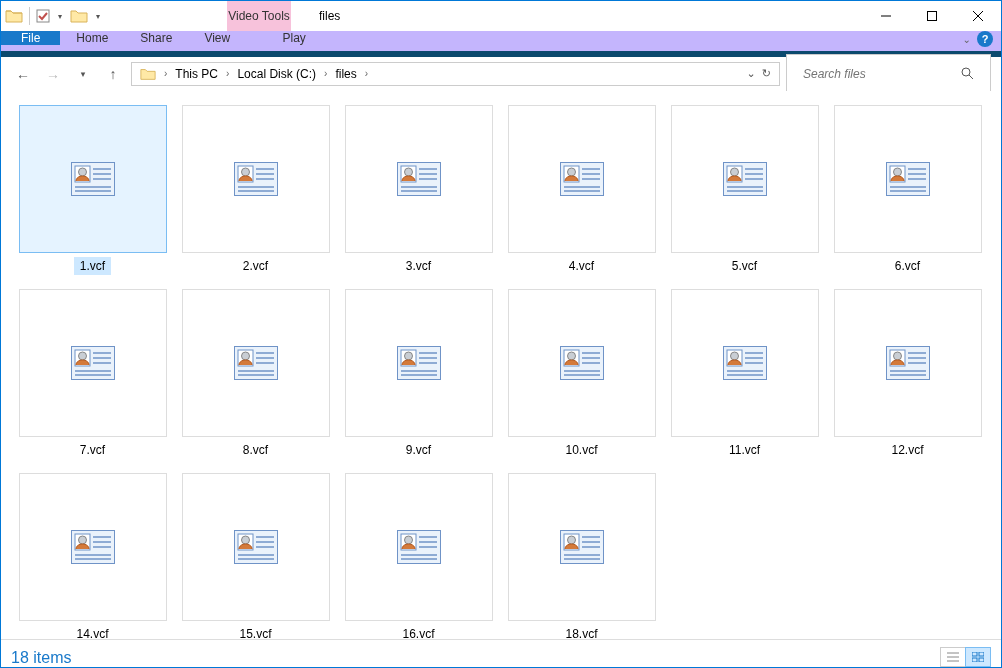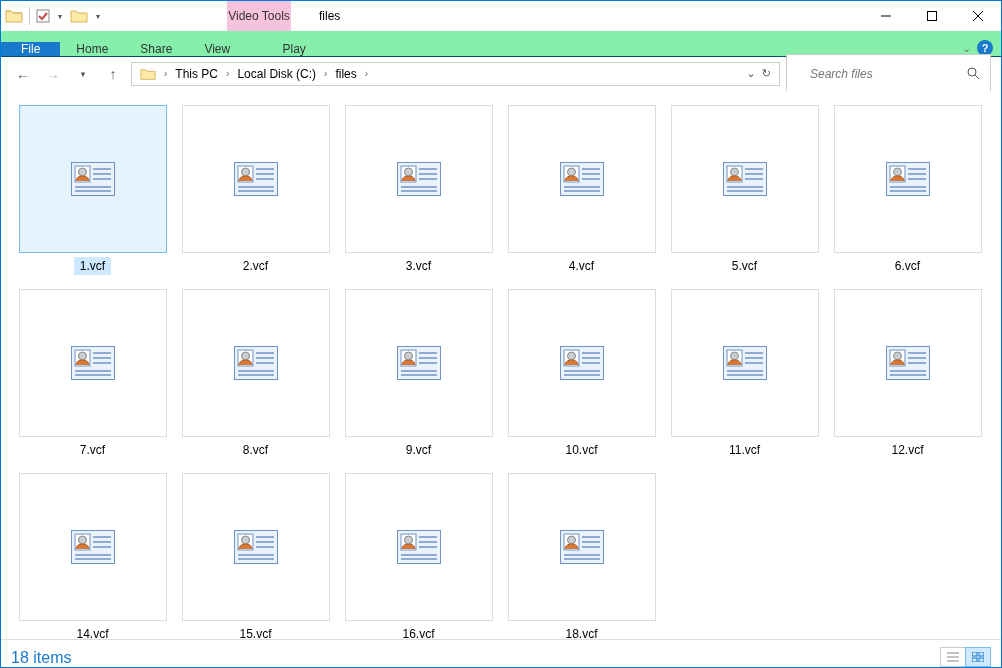--- a/index.html
+++ b/index.html
@@ -7,37 +7,37 @@
 .titlebar { height: 30px; display: flex; align-items: center; background: #fff; position: relative; }
 .qat { display: flex; align-items: center; gap: 4px; padding: 0 4px; }
 .folder-mini { width: 18px; height: 18px; display: inline-flex; align-items: center; justify-content: center; }
 .qat-sep { width: 1px; height: 18px; background: #ccc; margin: 0 2px; }
 .qat-chk { width: 14px; height: 14px; display: inline-flex; align-items: center; justify-content: center; color: #c0504d; font-weight: bold; font-size: 12px; }
 .qat-arrow { width: 12px; height: 12px; display: inline-flex; align-items: center; justify-content: center; color: #555; font-size: 8px; }
 .tool-tab { position: absolute; left: 226px; top: 0; height: 30px; width: 64px; background: #f7c2db; display: flex; align-items: center; justify-content: center; font-size: 12px; color: #333; }
 .title-text { position: absolute; left: 318px; top: 8px; font-size: 12px; color: #000; }
 .winctrl { position: absolute; right: 0; top: 0; display: flex; height: 30px; }
 .winctrl div { width: 46px; display: flex; align-items: center; justify-content: center; font-size: 11px; color: #000; cursor: default; }
-.ribbon { height: 26px; display: flex; align-items: flex-end; border-bottom: 1px solid #0c4a6e; background: #86efac; }
+.ribbon { height: 26px; display: flex; align-items: flex-start; border-bottom: 6px solid #0c4a6e; background: #c4b5fd; }
 .ribbon .tab { padding: 0 16px; display: flex; align-items: center; font-size: 12px; color: #333; cursor: default; }
 .ribbon .file { background: #1979ca; color: #fff; padding: 0 20px; }
 .ribbon .play { position: relative; left: 16px; width: 64px; justify-content: center; }
 .ribbon-spacer { flex: 1; }
 .ribbon-right { display: flex; align-items: center; gap: 6px; padding-right: 8px; }
 .chev { font-size: 10px; color: #666; }
 .help { width: 16px; height: 16px; border-radius: 50%; background: #1979ca; color: #fff; display: flex; align-items: center; justify-content: center; font-size: 11px; font-weight: bold; }
 .addr-row { height: 34px; display: flex; align-items: center; gap: 6px; padding: 0 10px; background: #fff; border-bottom: 1px solid transparent; }
 .navbtn { width: 24px; height: 24px; display: flex; align-items: center; justify-content: center; color: #555; font-size: 14px; cursor: default; }
 .navbtn.disabled { color: #bbb; }
 .addrbox { flex: 1; height: 24px; border: 1px solid #ccc; display: flex; align-items: center; padding: 0 4px; gap: 2px; background: #fff; }
 .addrbox .crumb { padding: 0 4px; font-size: 12px; color: #000; display: flex; align-items: center; gap: 4px; cursor: default; }
 .addrbox .csep { color: #666; font-size: 10px; padding: 0 2px; }
 .addr-actions { display: flex; align-items: center; gap: 6px; padding-right: 4px; }
 .addr-actions span { color: #555; font-size: 11px; }
-.searchbox { width: 205px; height: 40px; border: 1px solid #ccc; display: flex; align-items: center; padding: 0 23px; background: #fff; }
+.searchbox { width: 205px; height: 40px; border: 1px solid #ccc; display: flex; align-items: center; padding: 0 16px; background: #fff; }
 .searchbox input { border: none; outline: none; flex: 1; font-size: 12px; font-style: italic; color: #888; background: transparent; }
 .searchbox .mag { color: #555; font-size: 13px; }
 .content { flex: 1; overflow: auto; padding: 14px 8px 4px 14px; background: #fff; }
 .grid { display: grid; grid-template-columns: repeat(6, 155px); gap: 14px 8px; }
 .item { width: 155px; display: flex; flex-direction: column; align-items: center; cursor: default; }
 .thumb { width: 148px; height: 148px; border: 1px solid #ddd; display: flex; align-items: center; justify-content: center; background: #fff; }
 .item.selected .thumb { border: 1px solid #7abdf3; background: #e5f3ff; }
 .item-label { margin-top: 4px; font-size: 12px; text-align: right; padding: 2px 6px; }
 .item.selected .item-label { background: #cde8ff; }
 .statusbar { height: 28px; border-top: 1px solid #ddd; display: flex; align-items: flex-end; padding: 0 10px; font-size: 16px; color: #1979ca; gap: 4px; }

